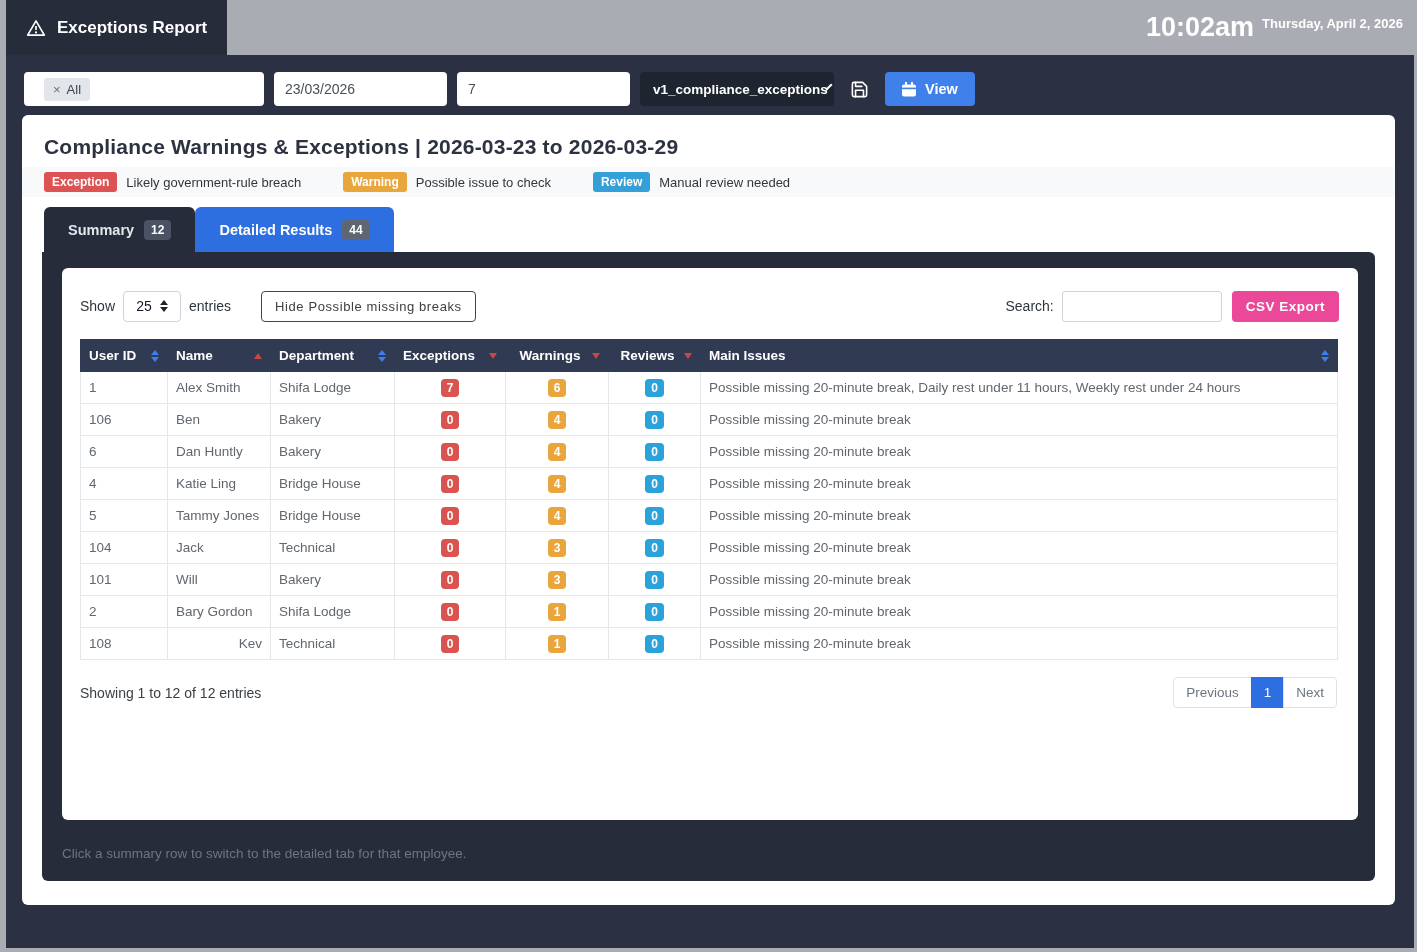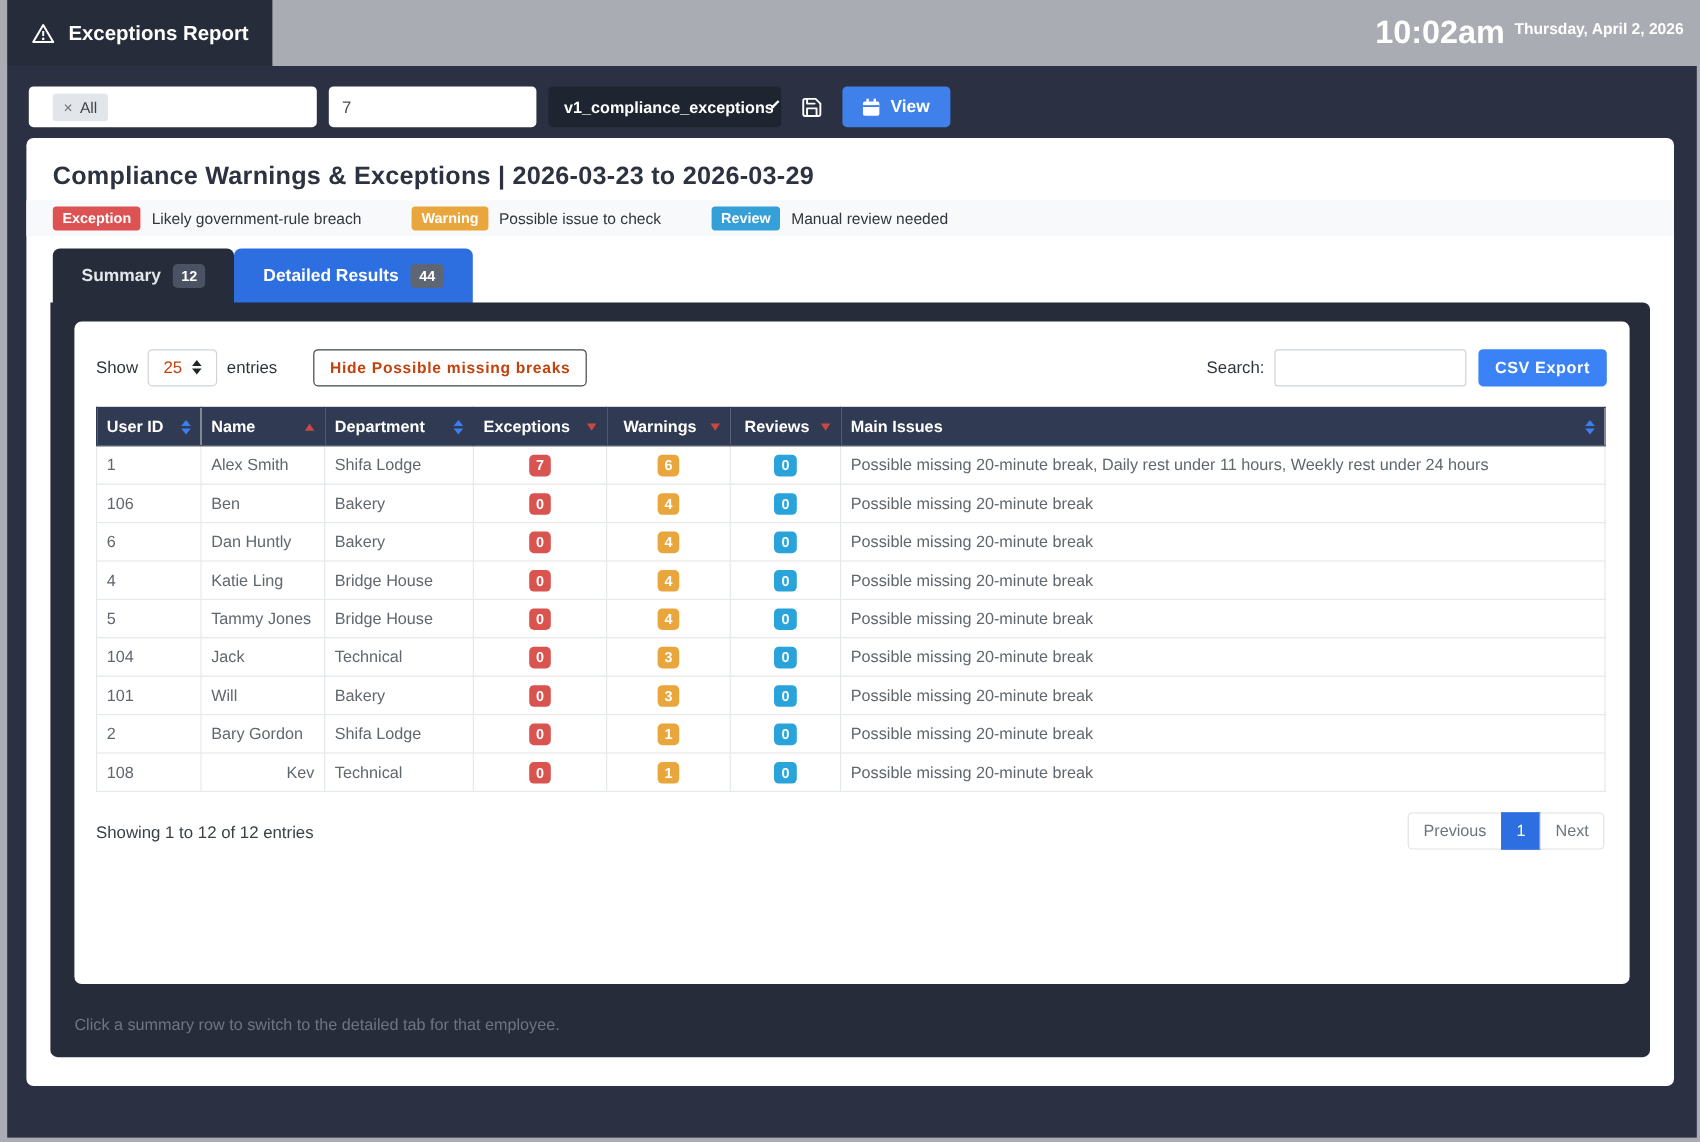--- a/index.html
+++ b/index.html
@@ -69,33 +69,33 @@
     background:#272c3b; border-radius:0 6px 6px 6px; }
   .hint { position:absolute; left:20px; bottom:20px; color:#6e7580; font-size:13.5px; }
 
   
   .panel { position:absolute; left:20px; top:16px; width:1296px; height:552px;
     background:#fff; border-radius:6px; padding:22px 19px 0 18px; }
   .controls { display:flex; align-items:center; height:32px; }
   .show-label, .entries-label, .search-label { font-size:14px; color:#2f353b; }
   .len-select { border:1px solid #ced4da; border-radius:4px; width:58px; height:31px;
     margin:0 8px; display:flex; align-items:center; justify-content:center; gap:8px;
-    font-size:14px; color:#c2410c; cursor:pointer; }
+    font-size:14px; color:#0f172a; cursor:pointer; }
   .spin { display:flex; flex-direction:column; gap:2px; }
   .spin i { display:block; width:0; height:0; border-left:4px solid transparent;
     border-right:4px solid transparent; }
   .spin .su { border-bottom:5px solid #212529; }
   .spin .sd { border-top:5px solid #212529; }
   .hide-btn { margin-left:30px; background:#fff; border:1px solid #40464d; border-radius:4px;
-    font-family:inherit; font-size:13px; font-weight:bold; letter-spacing:.6px;
-    color:#c2410c; padding:7px 13px; cursor:pointer; }
+    font-family:inherit; font-size:13px; font-weight:normal; letter-spacing:.6px;
+    color:#404040; padding:7px 13px; cursor:pointer; }
   .controls .spacer { flex:1; }
   .search-input { width:160px; height:31px; border:1px solid #ced4da; border-radius:3px;
     margin-left:8px; font-family:inherit; font-size:13.5px; padding:0 8px; color:#495057; }
-  .csv-btn { margin-left:10px; background:#3b82f6; border:none; border-radius:4px;
+  .csv-btn { margin-left:10px; background:#ec4899; border:none; border-radius:4px;
     color:#fff; font-family:inherit; font-size:13.5px; font-weight:bold;
     letter-spacing:.5px; padding:8px 14px; cursor:pointer; }
 
   
   table { margin-top:17px; width:1257px; border-collapse:collapse; table-layout:fixed; }
   .col-0{width:87px} .col-1{width:103px} .col-2{width:124px} .col-3{width:111px}
   .col-4{width:103px} .col-5{width:92px} .col-6{width:637px}
   thead th { background:#303a52; color:#fff; font-size:13.5px; font-weight:bold;
     height:32px; padding:0 22px 0 8px; position:relative; cursor:pointer;
     border:1px solid #303a52; }
@@ -149,20 +149,21 @@
 
 <div class="app">
 
   <div class="filter-bar">
     <div class="f-input chip-input">
       <span class="chip">
         <span class="chip-x">×</span>
         <span>All</span>
       </span>
     </div>
+    <input class="f-input date-input" value="23/03/2026" style="">
     <input class="f-input days-input" value="7" style="">
     <div class="select-dark">
       <span>v1_compliance_exceptions</span>
       <span class="chev"></span>
     </div>
     <button class="save-btn">
       <span style="display:flex;">
         <svg width="19" height="19" viewBox="0 0 24 24" fill="none" stroke="#fff" stroke-width="2" stroke-linejoin="round" stroke-linecap="round">
             <path d="M19 21H5a2 2 0 0 1-2-2V5a2 2 0 0 1 2-2h11l5 5v11a2 2 0 0 1-2 2z"></path>
             <polyline points="17 21 17 13 7 13 7 21"></polyline>

